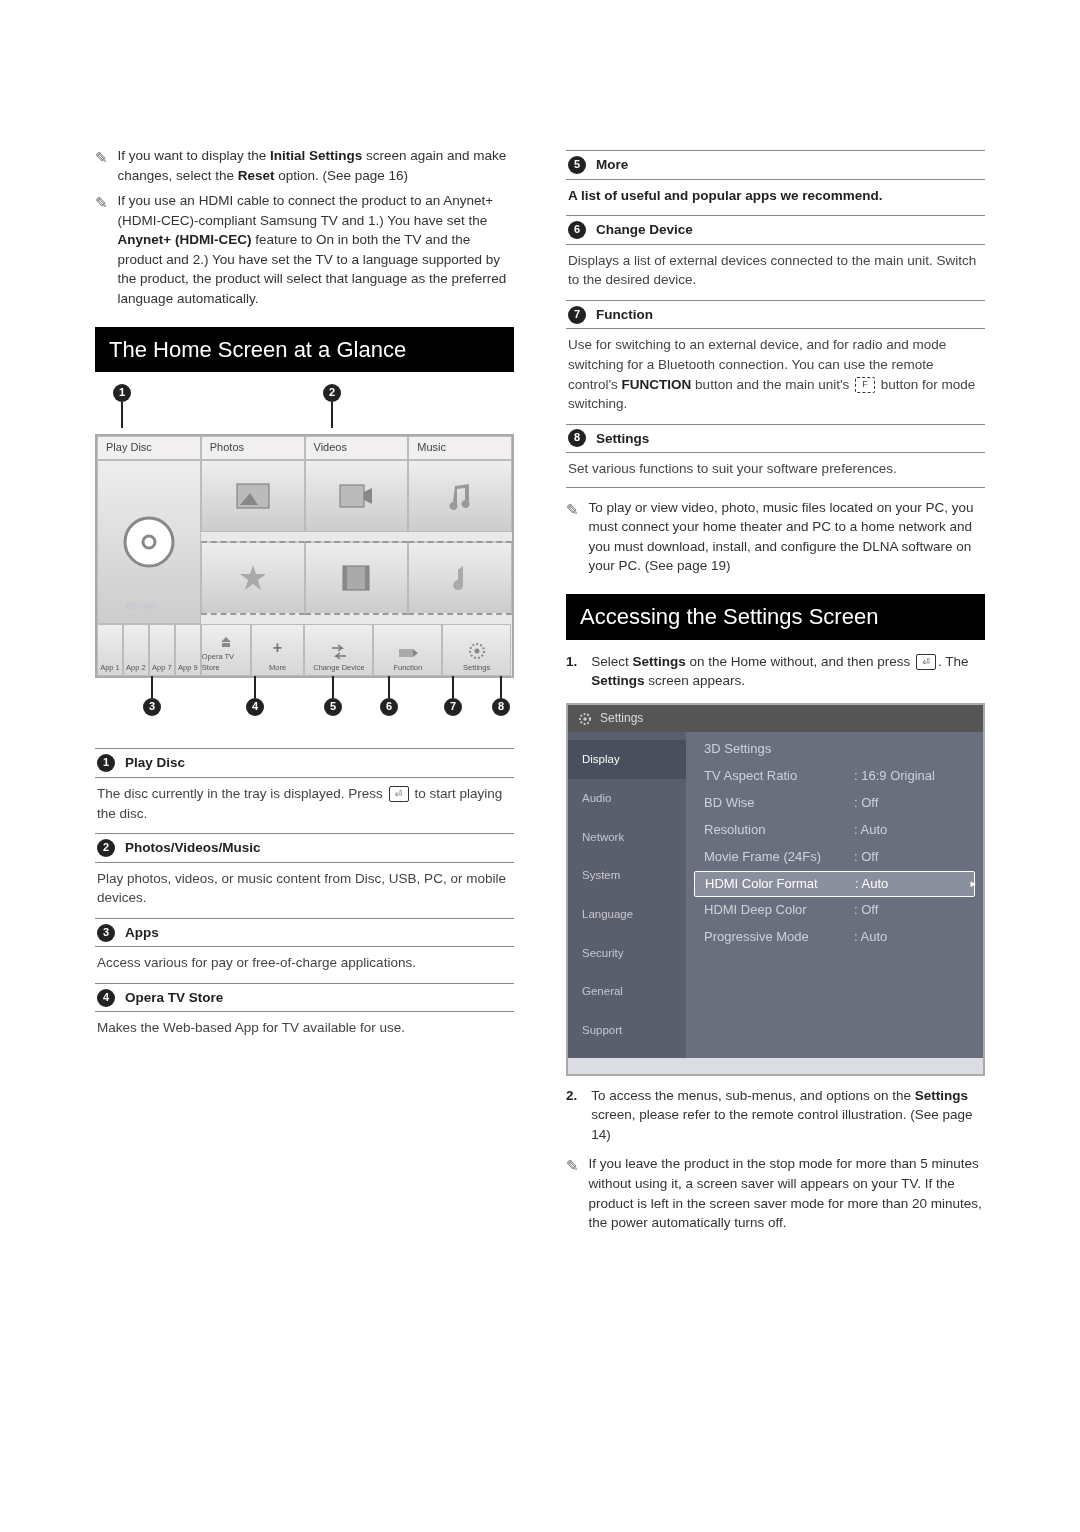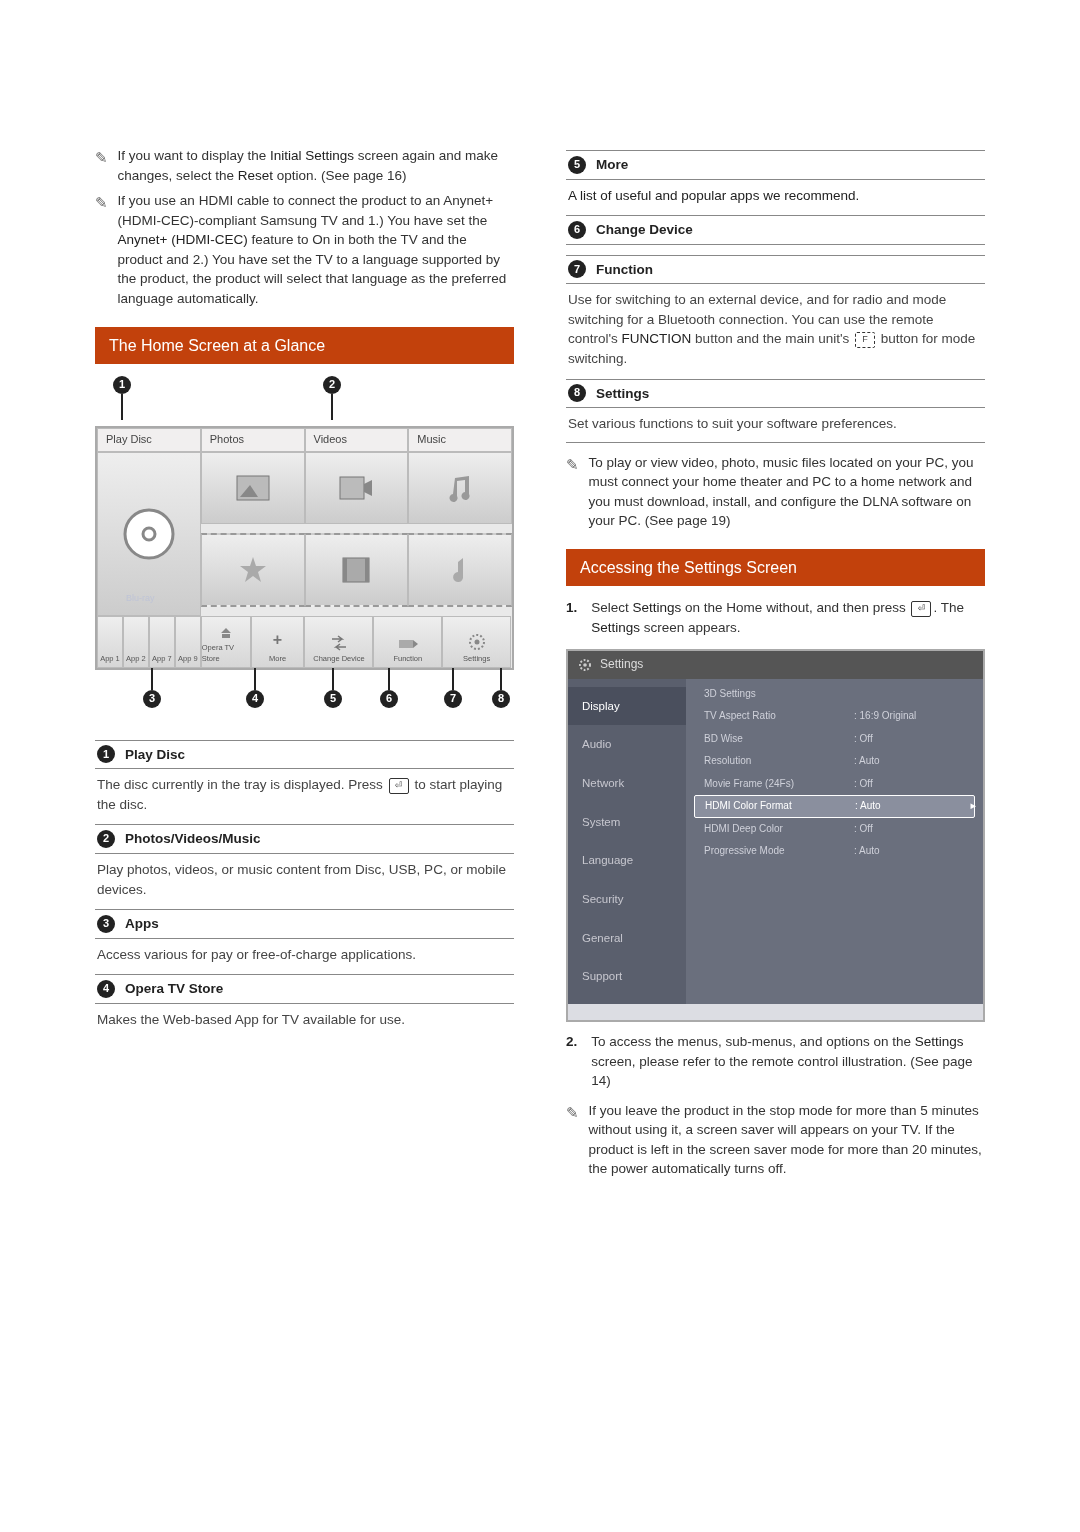--- a/index.html
+++ b/index.html
@@ -2,23 +2,23 @@
 <html><head>
 <meta charset="utf-8">
 <style>
   html,body{margin:0;padding:0;background:#fff;color:#333;font-family:Arial,Helvetica,sans-serif;font-size:13.5px;line-height:1.45}
   .page{width:1080px;min-height:1532px;margin:0 auto;padding:140px 95px 70px 95px;box-sizing:border-box;display:flex;gap:52px}
   .col{flex:1 1 0;min-width:0}
   
   .note{display:flex;gap:10px;margin:6px 0}
   .note .dot{flex:0 0 auto;font-size:15px;color:#666;margin-top:1px}
   .note .txt{flex:1}
-  b{font-weight:400;color:#222}
-  
-  .secbar{background:#c2410c;color:#fff;font-size:16px;padding:7px 14px;margin:18px 0 12px 0}
+  b{font-weight:700;color:#222}
+  
+  .secbar{background:#000000;color:#fff;font-size:22px;padding:7px 14px;margin:18px 0 12px 0}
   
   .nh{border-top:1px solid #888;border-bottom:1px solid #888;padding:4px 2px;margin:10px 0 6px 0;display:flex;align-items:center;gap:10px}
   .nnum{width:18px;height:18px;border-radius:50%;background:#222;color:#fff;font-size:11px;font-weight:700;display:inline-flex;align-items:center;justify-content:center;flex:0 0 auto}
   .ntitle{font-weight:700;color:#222}
   .body{color:#444;margin:4px 2px 8px 2px}
   
   ol.steps{list-style:none;padding:0;margin:10px 0}
   ol.steps li{display:flex;gap:14px;margin:8px 0}
   ol.steps .sn{flex:0 0 auto;font-weight:700;color:#222}
   
@@ -50,21 +50,21 @@
   .botrow .bc:nth-child(5){flex:0 0 56px}
   .botrow .bc:nth-child(6){flex:0 0 40px}
   
   .setbox{border:2px solid #aaa;margin-top:12px}
   .setbar{background:#555;color:#ddd;font-size:12px;padding:5px 10px;display:flex;align-items:center;gap:8px}
   .setbody{display:flex;background:#6a6f7d}
   .setnav{width:118px;background:#5a5f6d;padding:8px 0}
   .setnav div{color:#c7c7cf;font-size:11.5px;padding:11px 14px}
   .setnav div.sel{background:#4a4f5d;color:#fff}
   .setmain{flex:1;padding:4px 0}
-  .srow{display:flex;align-items:center;color:#cfd1da;font-size:10px;padding:4px 14px 4px 18px}
+  .srow{display:flex;align-items:center;color:#cfd1da;font-size:13px;padding:4px 14px 4px 18px}
   .srow.sel{background:#8a8f9e;color:#fff;border:1px solid #fff;border-radius:2px;margin:0 8px;padding:3px 6px 3px 10px;position:relative}
   .srow.sel:after{content:"▸";position:absolute;right:-2px;color:#fff;font-size:11px}
   .srow .lab{flex:0 0 150px}
   .srow .val:before{content:": "}
   .setfoot{height:16px;background:#dcdde3}
 </style>
 </head>
 <body>
 
 <div class="page">
@@ -255,20 +255,21 @@
     <div class="nh">
         <span class="nnum">5</span>
         <span class="ntitle">More</span>
       </div>
     <div class="body"><b>A list of useful and popular apps we recommend.</b></div>
 
     <div class="nh">
         <span class="nnum">6</span>
         <span class="ntitle">Change Device</span>
       </div>
+    <div class="body">Displays a list of external devices connected to the main unit. Switch to the desired device.</div>
 
     <div class="nh">
         <span class="nnum">7</span>
         <span class="ntitle">Function</span>
       </div>
     <div class="body"><span>Use for switching to an external device, and for radio and mode switching for a Bluetooth connection. You can use the remote control's </span><b>FUNCTION</b><span> button and the main unit's </span><span class="smicon dotted">F</span><span> button for mode switching.</span></div>
 
     <div class="nh">
         <span class="nnum">8</span>
         <span class="ntitle">Settings</span>

